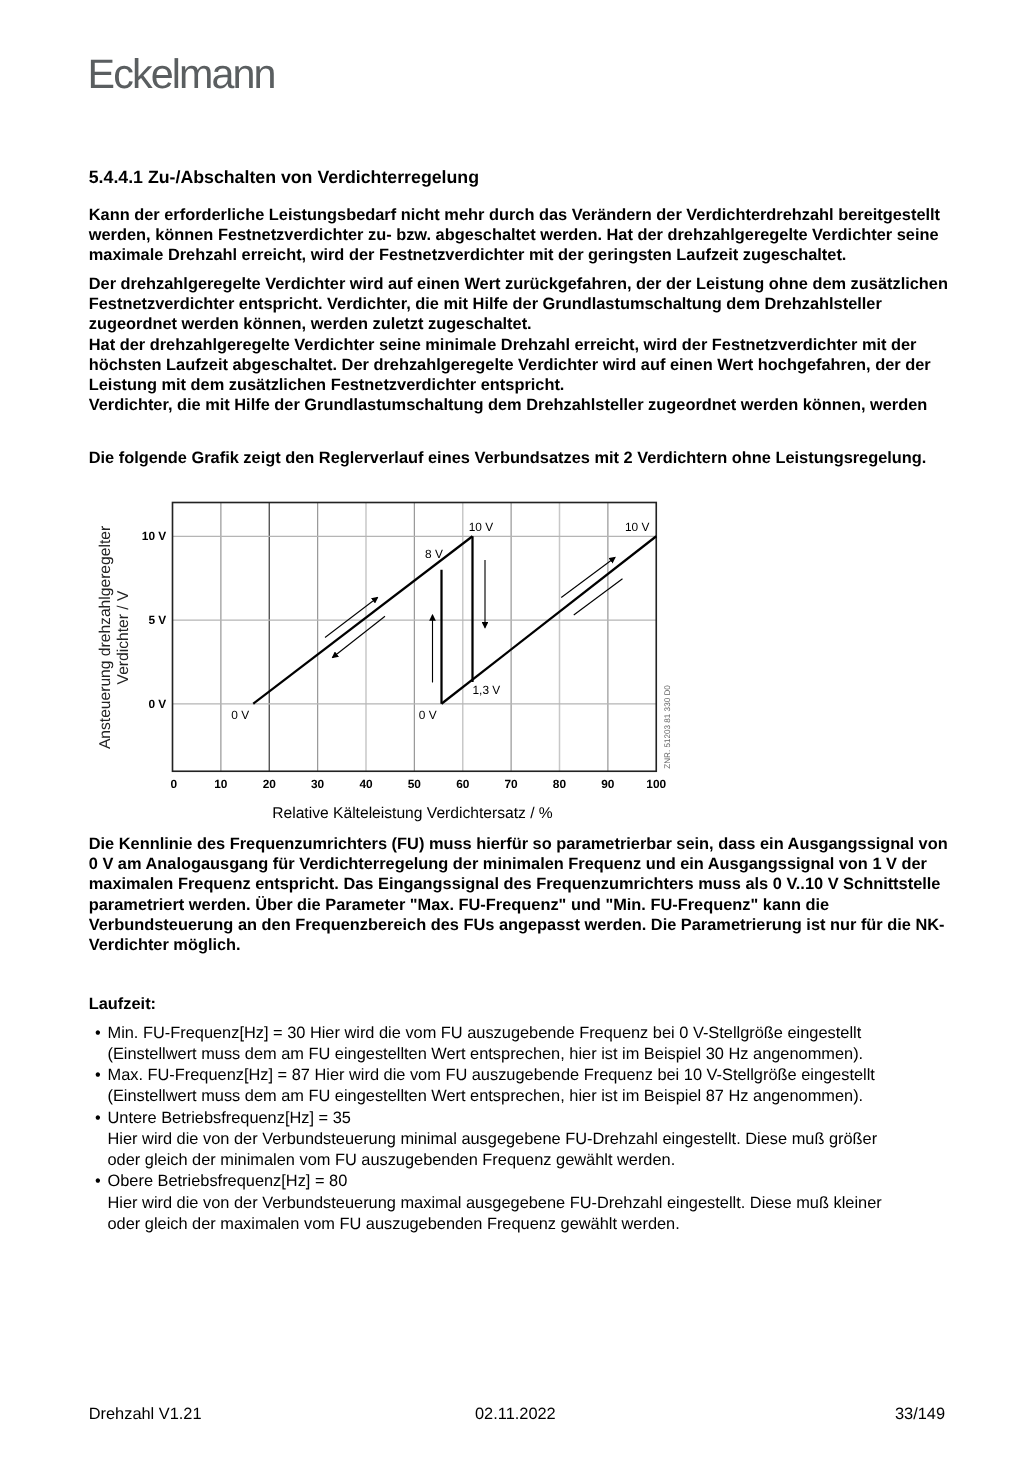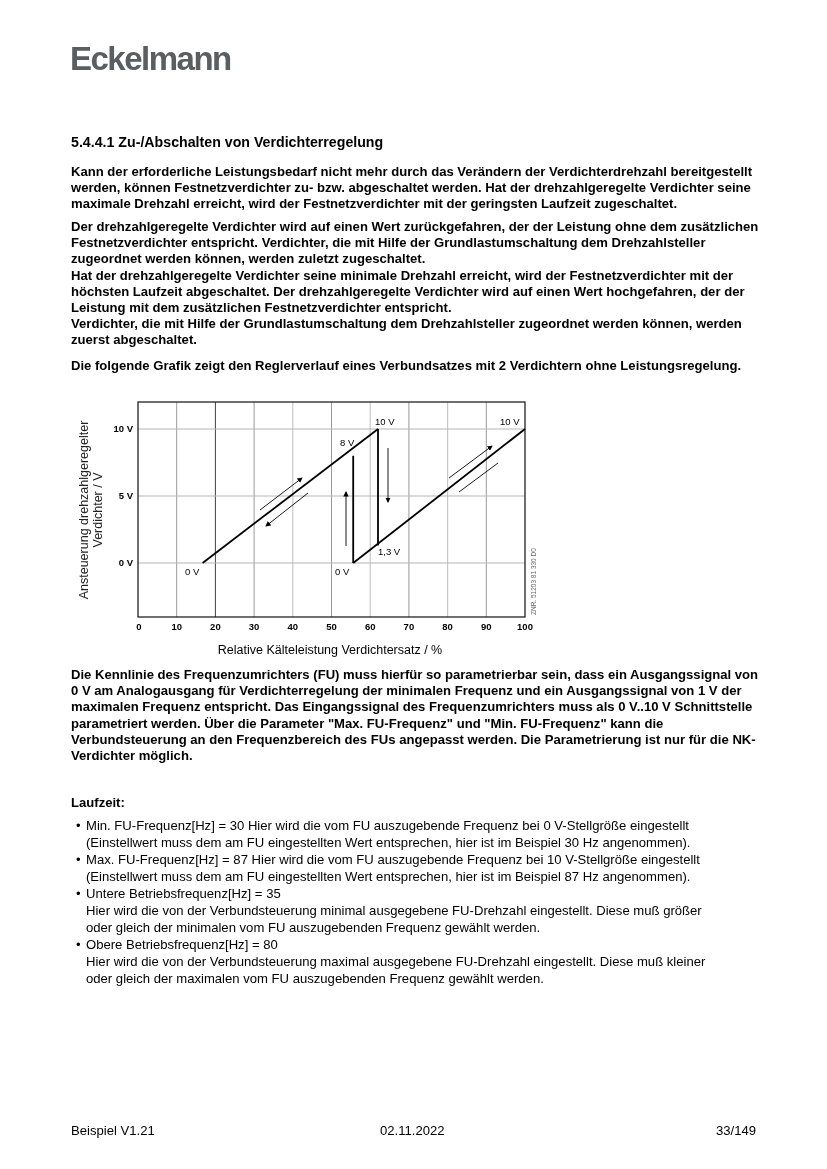--- a/index.html
+++ b/index.html
@@ -1,19 +1,19 @@
 <!DOCTYPE html>
 <html><head>
 <meta charset="utf-8">
 <style>
   html, body { margin:0; padding:0; background:#ffffff; }
   body { width:827px; height:1169px; position:relative; overflow:hidden;
          font-family:"Liberation Sans", sans-serif; color:#000; }
   .logo { position:absolute; left:70px; top:40px; font-family:"Liberation Sans", sans-serif;
-          font-weight:bold; font-size:33px; letter-spacing:-1.5px; color:#5a5e60; }
+          font-weight:normal; font-size:33px; letter-spacing:-1.5px; color:#5a5e60; }
   .heading { position:absolute; left:71px; top:134px; font-weight:bold; font-size:14.2px; }
   .p { position:absolute; left:71px; width:690px; font-size:13.1px; line-height:16.2px; margin:0;font-weight:bold; }
   .chart { position:absolute; left:60px; top:395px; width:490px; height:270px; }
   .bold { font-weight:bold; }
   .bullets { position:absolute; left:71px; top:817px; width:700px; font-size:13.1px; line-height:17px; margin:0; padding:0; list-style:none; }
   .bullets li { position:relative; padding-left:15px; }
   .bullets li .dot { position:absolute; left:5px; top:0; }
   .footer { position:absolute; top:1123px; font-size:13.1px; }
 </style>
 </head>
@@ -30,21 +30,20 @@
 </div>
 
 <div class="p" style="top:219px">
   <div>Der drehzahlgeregelte Verdichter wird auf einen Wert zurückgefahren, der der Leistung ohne dem zusätzlichen</div>
   <div>Festnetzverdichter entspricht. Verdichter, die mit Hilfe der Grundlastumschaltung dem Drehzahlsteller</div>
   <div>zugeordnet werden können, werden zuletzt zugeschaltet.</div>
   <div>Hat der drehzahlgeregelte Verdichter seine minimale Drehzahl erreicht, wird der Festnetzverdichter mit der</div>
   <div>höchsten Laufzeit abgeschaltet. Der drehzahlgeregelte Verdichter wird auf einen Wert hochgefahren, der der</div>
   <div>Leistung mit dem zusätzlichen Festnetzverdichter entspricht.</div>
   <div>Verdichter, die mit Hilfe der Grundlastumschaltung dem Drehzahlsteller zugeordnet werden können, werden</div>
-  <div>zuerst abgeschaltet.</div>
 </div>
 
 <div class="p" style="top:358px">
   <div>Die folgende Grafik zeigt den Reglerverlauf eines Verbundsatzes mit 2 Verdichtern ohne Leistungsregelung.</div>
 </div>
 
 <svg class="chart" viewBox="60 395 490 270" width="490" height="270" xmlns="http://www.w3.org/2000/svg">
 
   <g stroke="#9a9a9a" stroke-width="1">
     <line x1="176.7" y1="402" x2="176.7" y2="617"></line>
@@ -163,15 +162,15 @@
     <div>oder gleich der minimalen vom FU auszugebenden Frequenz gewählt werden.</div>
   </li>
   <li>
     <span class="dot">•</span>
     <div>Obere Betriebsfrequenz[Hz] = 80</div>
     <div>Hier wird die von der Verbundsteuerung maximal ausgegebene FU-Drehzahl eingestellt. Diese muß kleiner</div>
     <div>oder gleich der maximalen vom FU auszugebenden Frequenz gewählt werden.</div>
   </li>
 </ul>
 
-<div class="footer" style="left:71px">Beispiel V1.21</div>
+<div class="footer" style="left:71px">Drehzahl V1.21</div>
 <div class="footer" style="left:380px">02.11.2022</div>
 <div class="footer" style="right:71px">33/149</div>
 
 </body></html>

